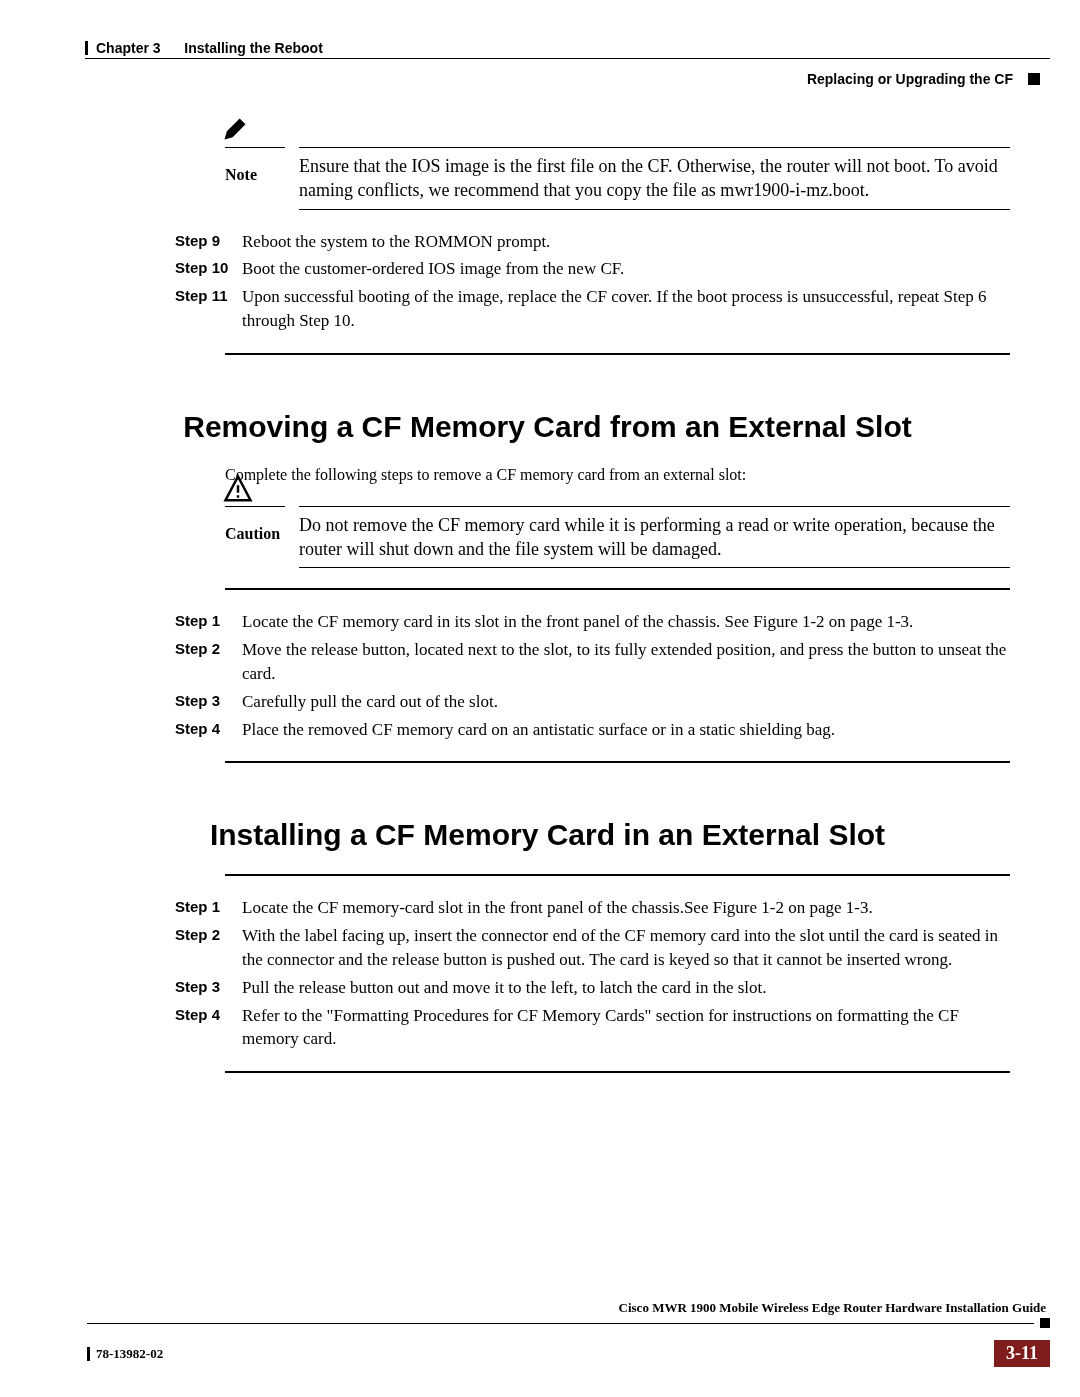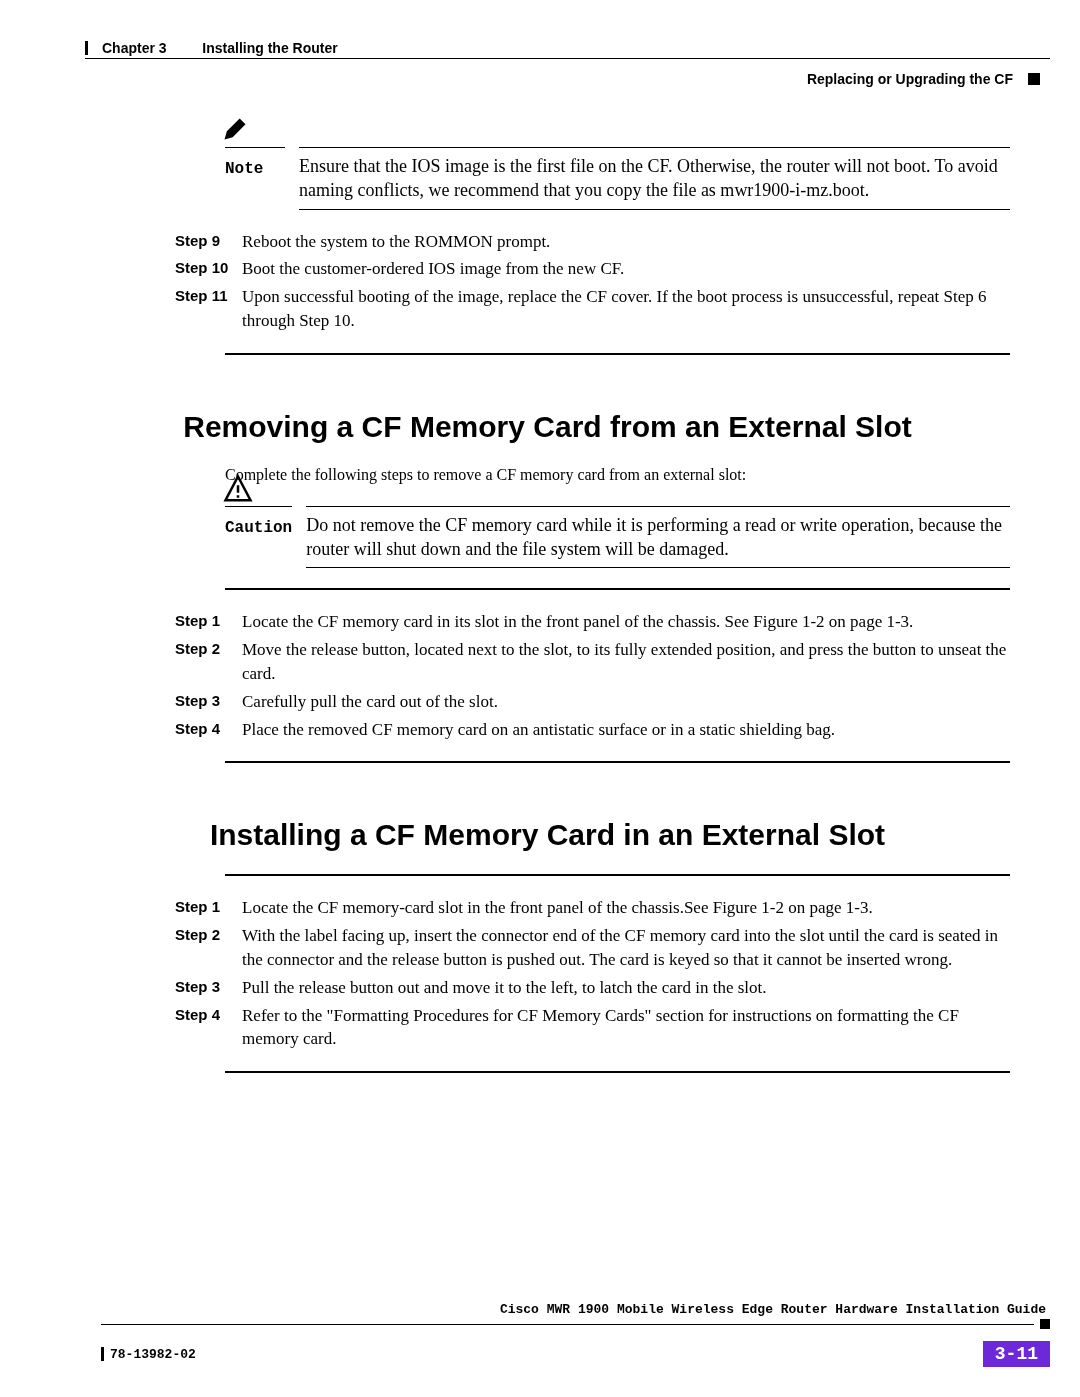--- a/index.html
+++ b/index.html
@@ -18,21 +18,21 @@
   }
   .header {
     font-family: Arial, Helvetica, sans-serif;
     font-size: 14px;
     margin-bottom: 4px;
   }
   .header-left {
     font-weight: bold;
     display: flex;
     align-items: center;
-    gap: 14px;
+    gap: 8px;
   }
   .header-left .vbar {
     width: 3px;
     height: 14px;
     background: #000;
     display: inline-block;
   }
   .header-right {
     text-align: right;
     font-weight: bold;
@@ -64,26 +64,26 @@
   .note-block, .caution-block {
     margin-left: 140px;
     margin-bottom: 20px;
   }
   .admon-row {
     display: flex;
     gap: 14px;
     align-items: flex-start;
   }
   .admon-label {
-    font-family: Liberation Mono, monospace;
+    font-family: Liberation Serif, serif;
     font-weight: bold;
     font-size: 16px;
     min-width: 60px;
     border-top: 1px solid #000;
-    padding-top: 12px;
+    padding-top: 18px;
   }
   .admon-text {
     font-size: 18px;
     line-height: 1.35;
     border-top: 1px solid #000;
     border-bottom: 1px solid #000;
     padding: 6px 0;
     flex: 1;
   }
   .pencil-icon svg { width: 28px; height: 28px; }
@@ -125,23 +125,23 @@
 
   .intro-text {
     font-size: 16px;
     margin-left: 140px;
     margin-bottom: 22px;
   }
 
   .footer {
     position: absolute;
     bottom: 30px;
-    left: 101px;
+    left: 87px;
     right: 30px;
-    font-family: Liberation Mono, monospace;
+    font-family: Liberation Serif, serif;
   }
   .footer-guide {
     text-align: right;
     font-weight: bold;
     font-size: 13px;
     padding-right: 4px;
   }
   .footer-line {
     display: flex;
     align-items: center;
@@ -170,37 +170,37 @@
     font-weight: bold;
     font-size: 13px;
   }
   .footer-doc .vbar {
     width: 3px;
     height: 14px;
     background: #000;
     display: inline-block;
   }
   .page-num {
-    background: #6d28d9;
+    background: #7f1d1d;
     color: #fff;
     font-weight: bold;
     font-size: 18px;
     padding: 3px 12px;
   }
 </style>
 </head>
 <body>
 
 <div class="page">
   <div class="header">
     <div class="header-left">
       <span class="vbar"></span>
       <span>Chapter 3</span>
       <span>&nbsp;&nbsp;</span>
-      <span>Installing the Router</span>
+      <span>Installing the Reboot</span>
     </div>
     <hr class="header-divider">
     <div class="header-right">
       <span>Replacing or Upgrading the CF</span>
       <span class="sq"></span>
     </div>
   </div>
 
   <div class="content">
 

